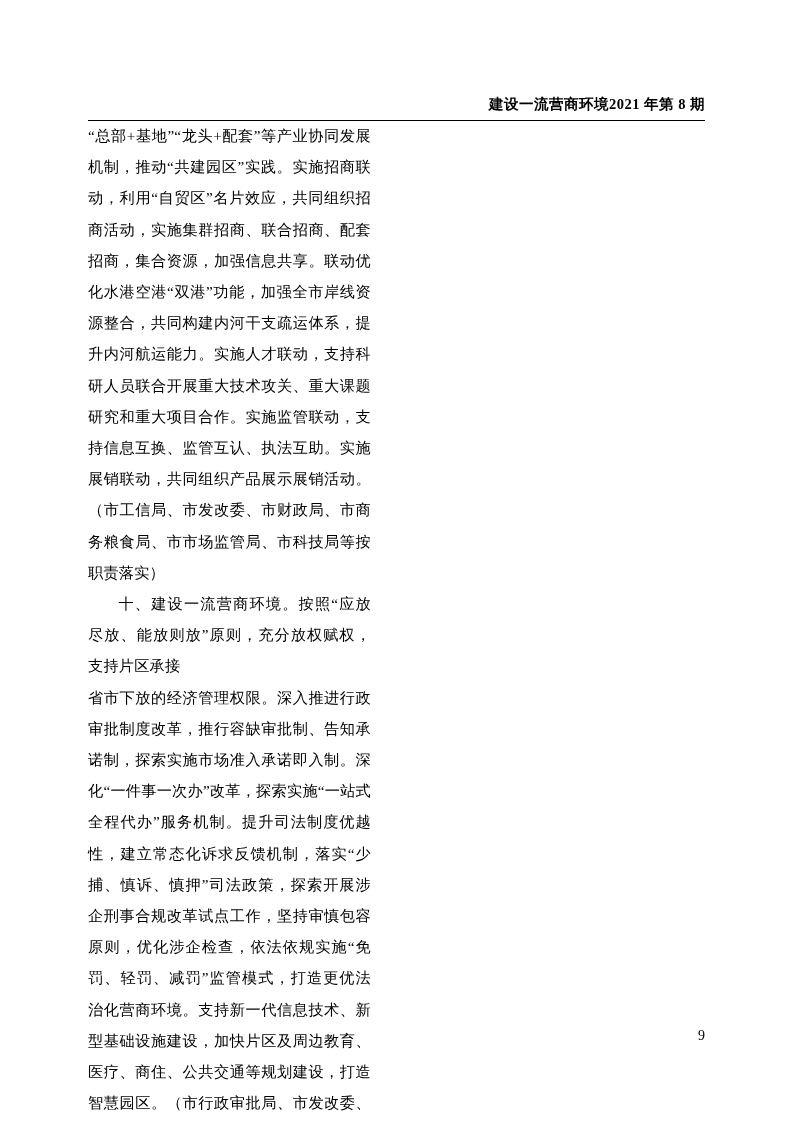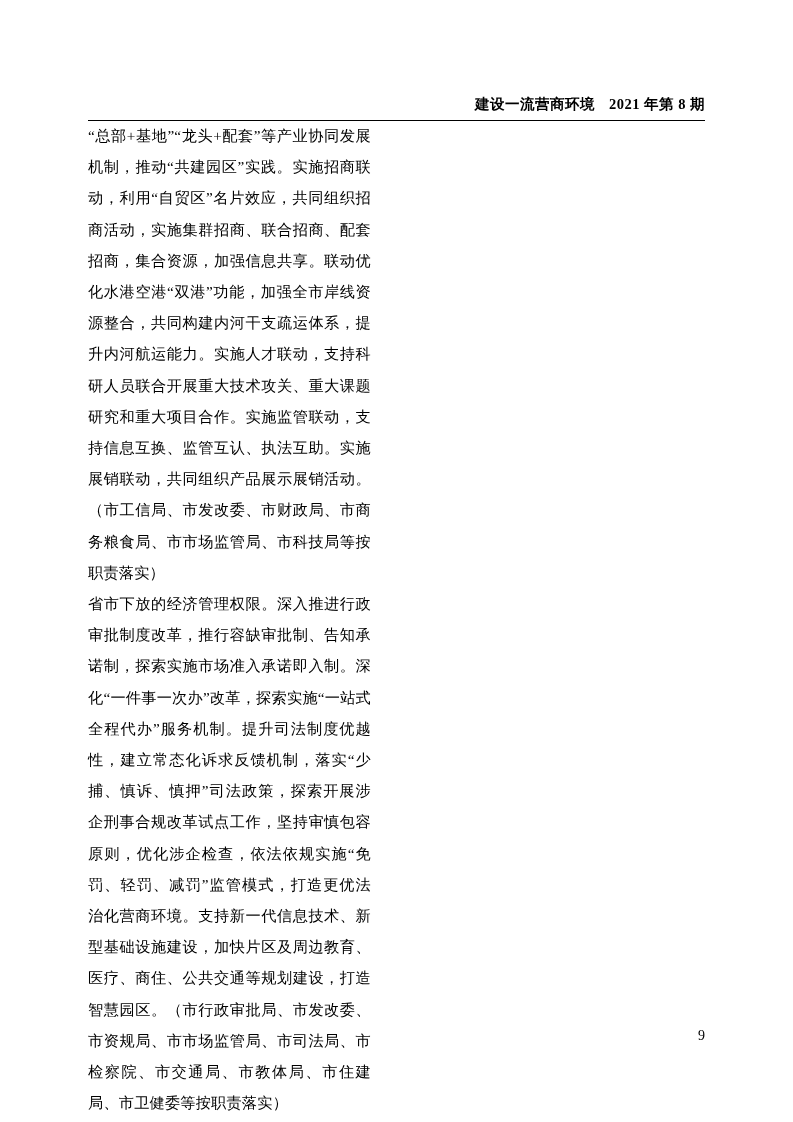--- a/index.html
+++ b/index.html
@@ -29,21 +29,20 @@
     top: 95px;
     width: 617px;
     text-align: right;
     font-size: 14.5px;
     font-weight: bold;
     letter-spacing: 0.5px;
     font-family: "Liberation Serif", "DejaVu Serif", serif;
     white-space: nowrap;
   }
   .header .issue {
-    margin-left: 14px;
   }
   .header-rule {
     position: absolute;
     left: 88px;
     top: 120px;
     width: 617px;
     height: 0;
     border-top: 1.5px solid #000;
   }
   .columns {
@@ -85,20 +84,21 @@
 <div class="page">
 
   <div class="header">
     <span>建设一流营商环境</span><span class="issue">2021 年第 8 期</span>
   </div>
   <div class="header-rule"></div>
 
   <div class="columns">
     <div class="col">
       <p class="body-par">“总部+基地”“龙头+配套”等产业协同发展机制，推动“共建园区”实践。实施招商联动，利用“自贸区”名片效应，共同组织招商活动，实施集群招商、联合招商、配套招商，集合资源，加强信息共享。联动优化水港空港“双港”功能，加强全市岸线资源整合，共同构建内河干支疏运体系，提升内河航运能力。实施人才联动，支持科研人员联合开展重大技术攻关、重大课题研究和重大项目合作。实施监管联动，支持信息互换、监管互认、执法互助。实施展销联动，共同组织产品展示展销活动。（市工信局、市发改委、市财政局、市商务粮食局、市市场监管局、市科技局等按职责落实）</p>
+      <p class="body-par indent">十、建设一流营商环境。按照“应放尽放、能放则放”原则，充分放权赋权，支持片区承接</p>
     </div>
     <div class="col">
       <p class="body-par">省市下放的经济管理权限。深入推进行政审批制度改革，推行容缺审批制、告知承诺制，探索实施市场准入承诺即入制。深化“一件事一次办”改革，探索实施“一站式全程代办”服务机制。提升司法制度优越性，建立常态化诉求反馈机制，落实“少捕、慎诉、慎押”司法政策，探索开展涉企刑事合规改革试点工作，坚持审慎包容原则，优化涉企检查，依法依规实施“免罚、轻罚、减罚”监管模式，打造更优法治化营商环境。支持新一代信息技术、新型基础设施建设，加快片区及周边教育、医疗、商住、公共交通等规划建设，打造智慧园区。（市行政审批局、市发改委、市资规局、市市场监管局、市司法局、市检察院、市交通局、市教体局、市住建局、市卫健委等按职责落实）</p>
     </div>
   </div>
 
   <div class="page-number">9</div>
 
 </div>
 

